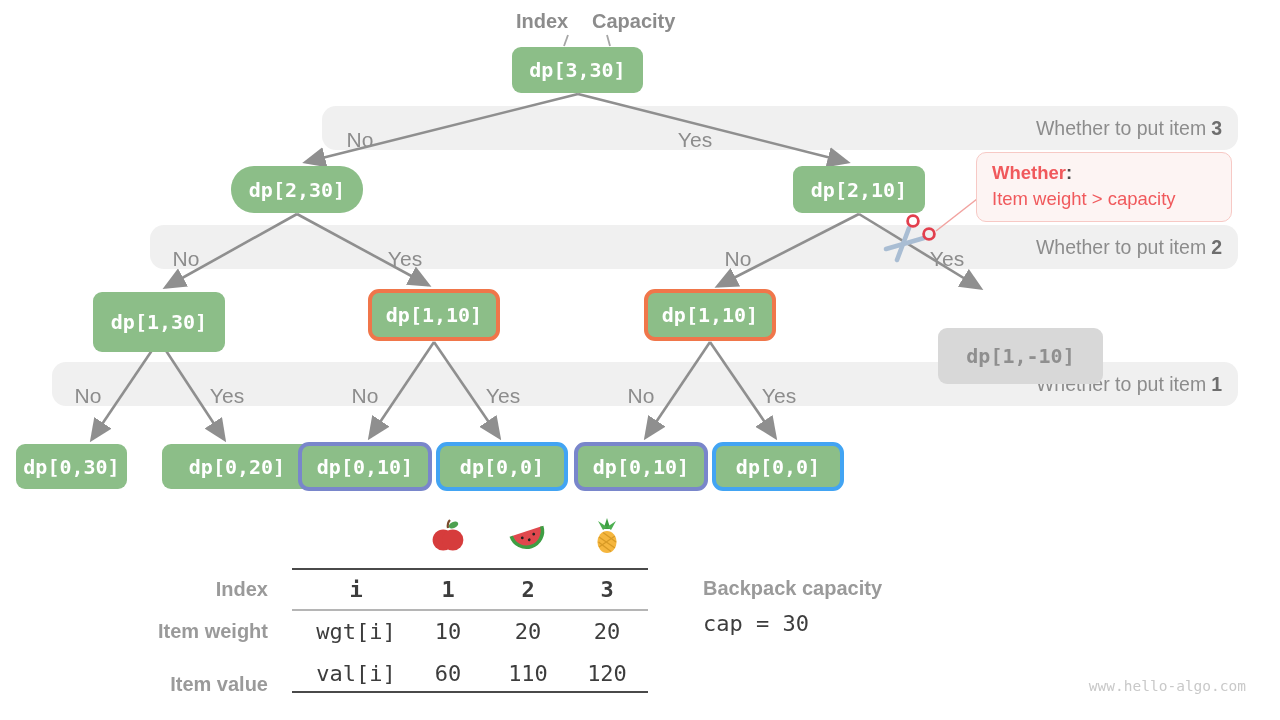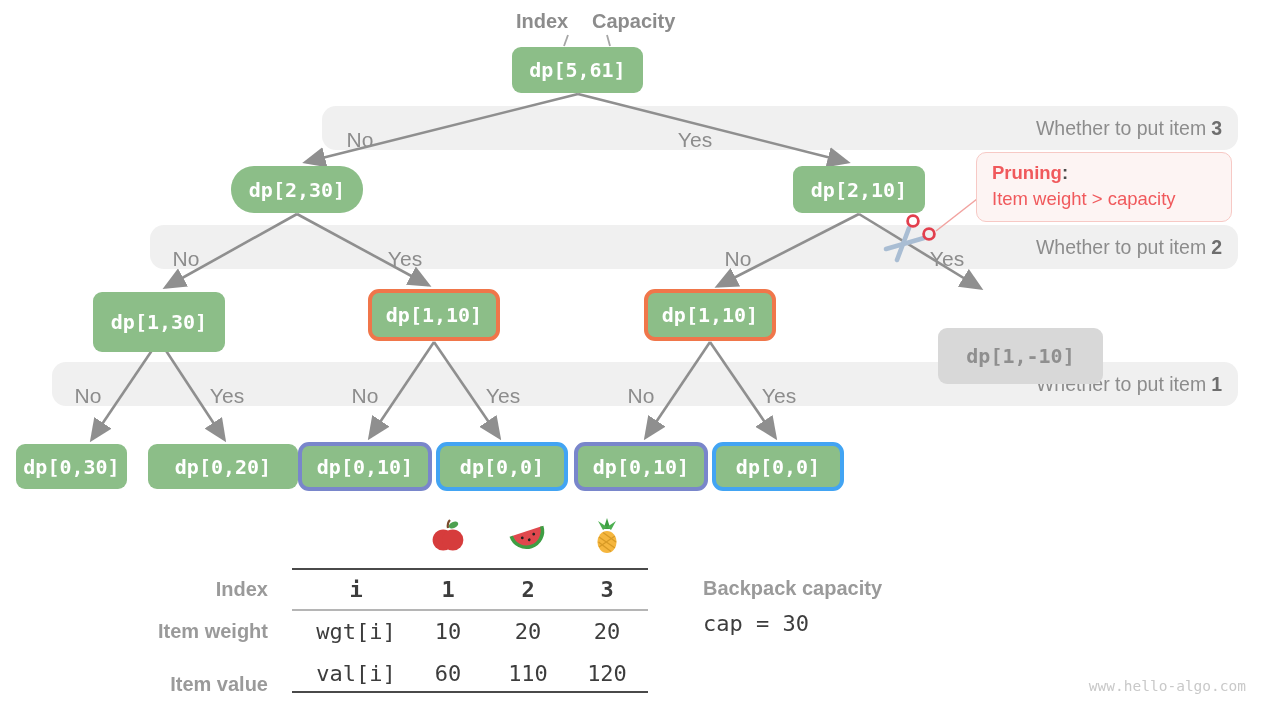--- a/index.html
+++ b/index.html
@@ -119,36 +119,36 @@
     <g stroke="#a6a6a6" stroke-width="1.8" fill="none">
       <line x1="568" y1="35" x2="564" y2="46"></line>
       <line x1="607" y1="35" x2="610" y2="46"></line>
     </g>
     <line x1="936" y1="231" x2="977" y2="199" stroke="#f2a3a0" stroke-width="1.5"></line>
   </svg>
 
   <div class="axis-label" style="left:516px;top:10px;">Index</div>
   <div class="axis-label" style="left:592px;top:10px;">Capacity</div>
 
-  <div class="node" style="left:512px;top:47px;width:131px;height:46px;">dp[5,61]</div>
+  <div class="node" style="left:512px;top:47px;width:131px;height:46px;">dp[3,30]</div>
   <div class="node" style="left:231px;top:166px;width:132px;height:47px;border-radius:23px;">dp[2,30]</div>
   <div class="node" style="left:793px;top:166px;width:132px;height:47px;">dp[2,10]</div>
   <div class="node" style="left:93px;top:292px;width:132px;height:60px;">dp[1,30]</div>
   <div class="node b-orange" style="left:368px;top:289px;width:132px;height:52px;">dp[1,10]</div>
   <div class="node b-orange" style="left:644px;top:289px;width:132px;height:52px;">dp[1,10]</div>
   <div class="node gray" style="left:938px;top:292px;width:165px;height:56px;margin-top:36px;">dp[1,-10]</div>
   <div class="node" style="left:16px;top:444px;width:111px;height:45px;">dp[0,30]</div>
-  <div class="node" style="left:148px;top:444px;width:150px;height:45px;">dp[0,20]</div>
+  <div class="node" style="left:162px;top:444px;width:150px;height:45px;">dp[0,20]</div>
   <div class="node b-purple" style="left:298px;top:442px;width:134px;height:49px;">dp[0,10]</div>
   <div class="node b-blue" style="left:436px;top:442px;width:132px;height:49px;">dp[0,0]</div>
   <div class="node b-purple" style="left:574px;top:442px;width:134px;height:49px;">dp[0,10]</div>
   <div class="node b-blue" style="left:712px;top:442px;width:132px;height:49px;">dp[0,0]</div>
 
   <div class="pruning-box">
-    <div class="line1"><span>Pruning</span><span class="colon">:</span></div>
+    <div class="line1"><span>Whether</span><span class="colon">:</span></div>
     <div class="line2">Item weight &gt; capacity</div>
   </div>
 
   <svg class="svg-top" width="1280" height="720" style="pointer-events:none;">
     <g stroke="#a9bdd3" stroke-width="4.6" stroke-linecap="round">
       <line x1="909" y1="228" x2="897" y2="260"></line>
       <line x1="924" y1="238" x2="886" y2="249"></line>
     </g>
     <g fill="none" stroke="#e23f4d" stroke-width="2.8">
       <circle cx="913" cy="221" r="5.4"></circle>

